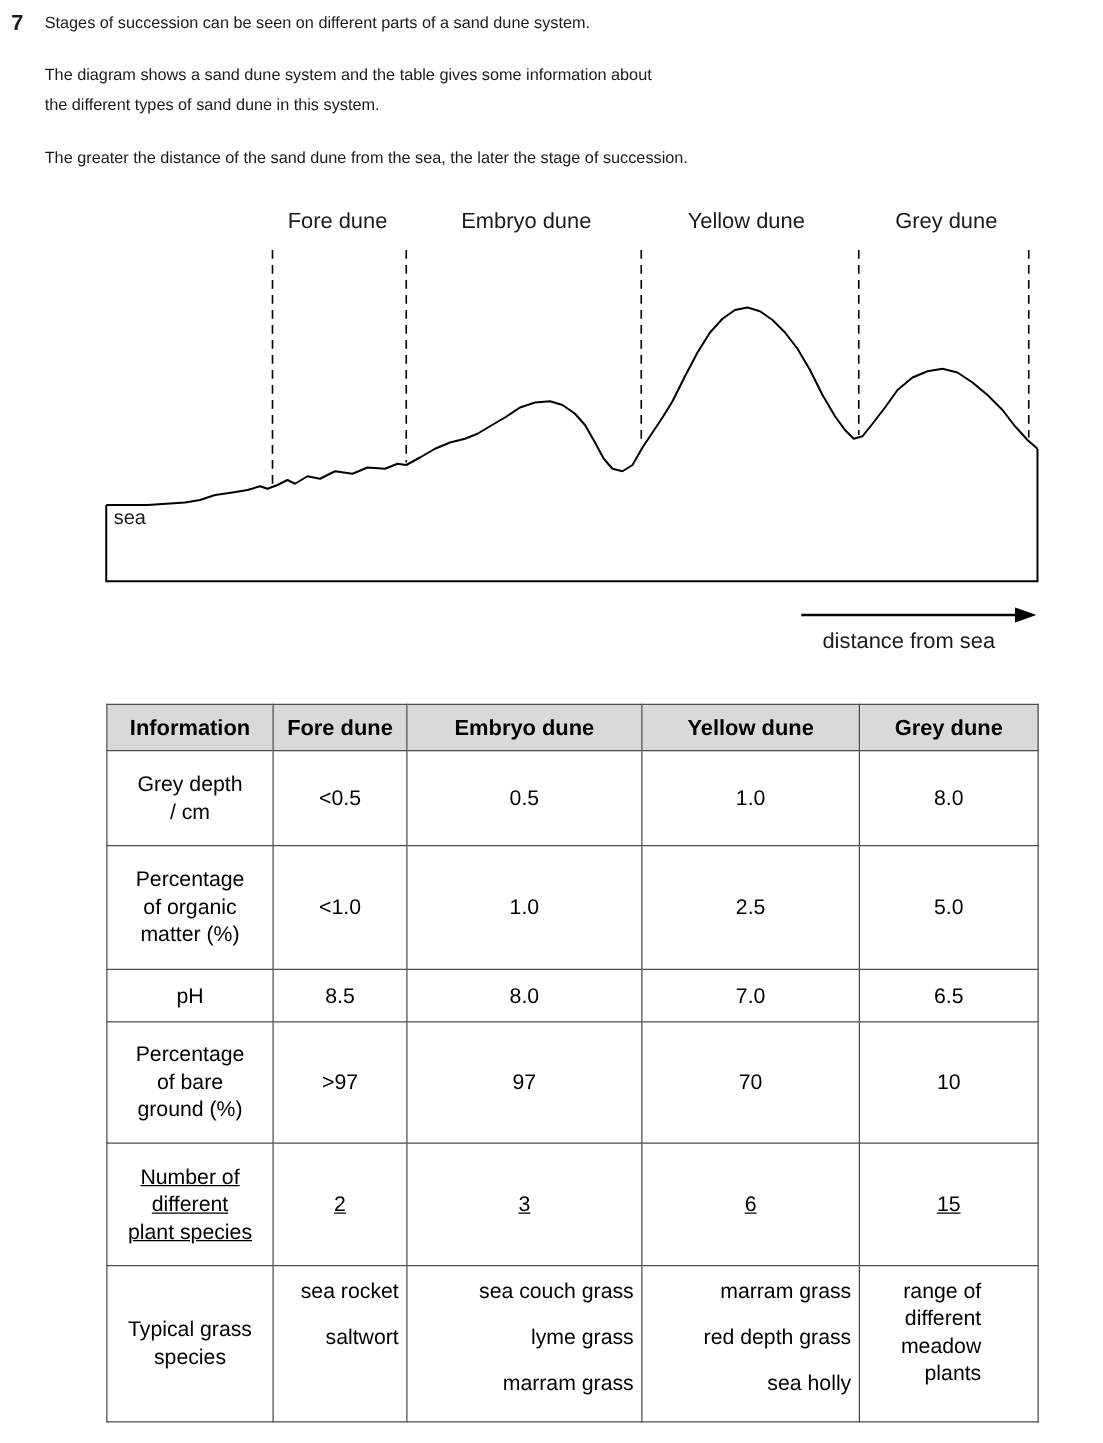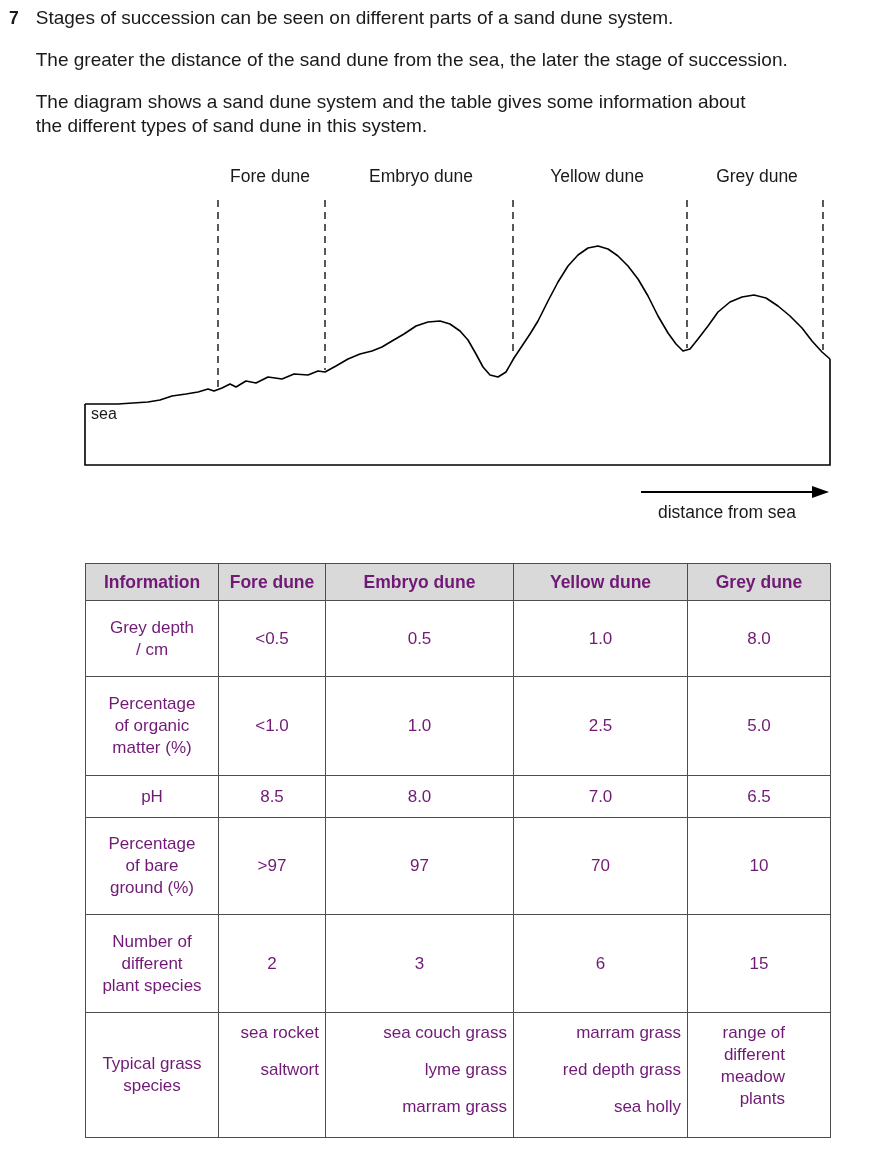--- a/index.html
+++ b/index.html
@@ -2,57 +2,57 @@
 <html><head>
 <meta charset="utf-8">
 <style>
   html,body{margin:0;padding:0;background:#fff;}
   body{font-family:"Liberation Sans",sans-serif;color:#1a1a1a;}
   .page{position:relative;width:882px;height:1154px;background:#fff;overflow:hidden;}
 
   
   .q-block{position:absolute;top:6px;left:9px;right:24px;display:flex;gap:17px;}
   .q-num{font-weight:bold;font-size:17.5px;line-height:24px;}
-  .q-text p{margin:0 0 18px 0;font-size:19px;line-height:24px;white-space:pre-line;}
+  .q-text p{margin:0 0 18px 0;font-size:13px;line-height:24px;white-space:pre-line;}
 
   
   .dune-svg{position:absolute;top:160px;left:0;}
   .zl{font-size:17.5px;fill:#1a1a1a;}
   .sea-txt{font-size:16px;fill:#1a1a1a;}
   .axis-txt{font-size:17.5px;fill:#1a1a1a;}
 
   
-  table.info-table{position:absolute;top:563px;left:85px;width:745px;border-collapse:collapse;table-layout:fixed;font-size:17px;color:#701a75;}
+  table.info-table{position:absolute;top:563px;left:85px;width:745px;border-collapse:collapse;table-layout:fixed;font-size:17px;color:#000000;}
   .info-table th,.info-table td{border:1px solid #4d4d4d;padding:0;}
   .info-table thead th{background:#d9d9d9;font-weight:bold;height:36px;text-align:center;vertical-align:middle;font-size:17.5px;}
   .info-table tbody th.row-label{font-weight:normal;text-align:center;vertical-align:middle;white-space:pre-line;line-height:22px;background:#fff;}
   .info-table tbody td{text-align:center;vertical-align:middle;}
   .info-table tbody tr:nth-child(1){height:76px;}
   .info-table tbody tr:nth-child(2){height:99px;}
   .info-table tbody tr:nth-child(3){height:42px;}
   .info-table tbody tr:nth-child(4){height:97px;}
-  .info-table tbody tr:nth-child(5){height:98px;}
+  .info-table tbody tr:nth-child(5){height:98px;text-decoration:underline;}
   .info-table tbody tr:nth-child(6){height:123px;}
   .info-table td.plant-cell{vertical-align:top;text-align:right;padding:9px 6px 4px 11px;}
   .info-table td.plant-cell:last-child{padding-right:45px;}
   .plant-item{margin:0 0 15px 0;line-height:22px;}
   .plant-cell:last-child .plant-item{margin-bottom:12px;}
 </style>
 </head>
 <body>
 
 <div class="page">
 
   <div class="q-block">
     <span class="q-num">7</span>
     <div class="q-text">
       <p>Stages of succession can be seen on different parts of a sand dune system.</p>
-      <p>The greater the distance of the sand dune from the sea, the later the stage of succession.</p>
       <p>The diagram shows a sand dune system and the table gives some information about
 the different types of sand dune in this system.</p>
+      <p>The greater the distance of the sand dune from the sea, the later the stage of succession.</p>
     </div>
   </div>
 
   <svg class="dune-svg" width="882" height="372" viewBox="0 0 882 372">
 
     <g>
       <text class="zl" x="270" y="22" text-anchor="middle">Fore dune</text>
       <text class="zl" x="421" y="22" text-anchor="middle">Embryo dune</text>
       <text class="zl" x="597" y="22" text-anchor="middle">Yellow dune</text>
       <text class="zl" x="757" y="22" text-anchor="middle">Grey dune</text>

